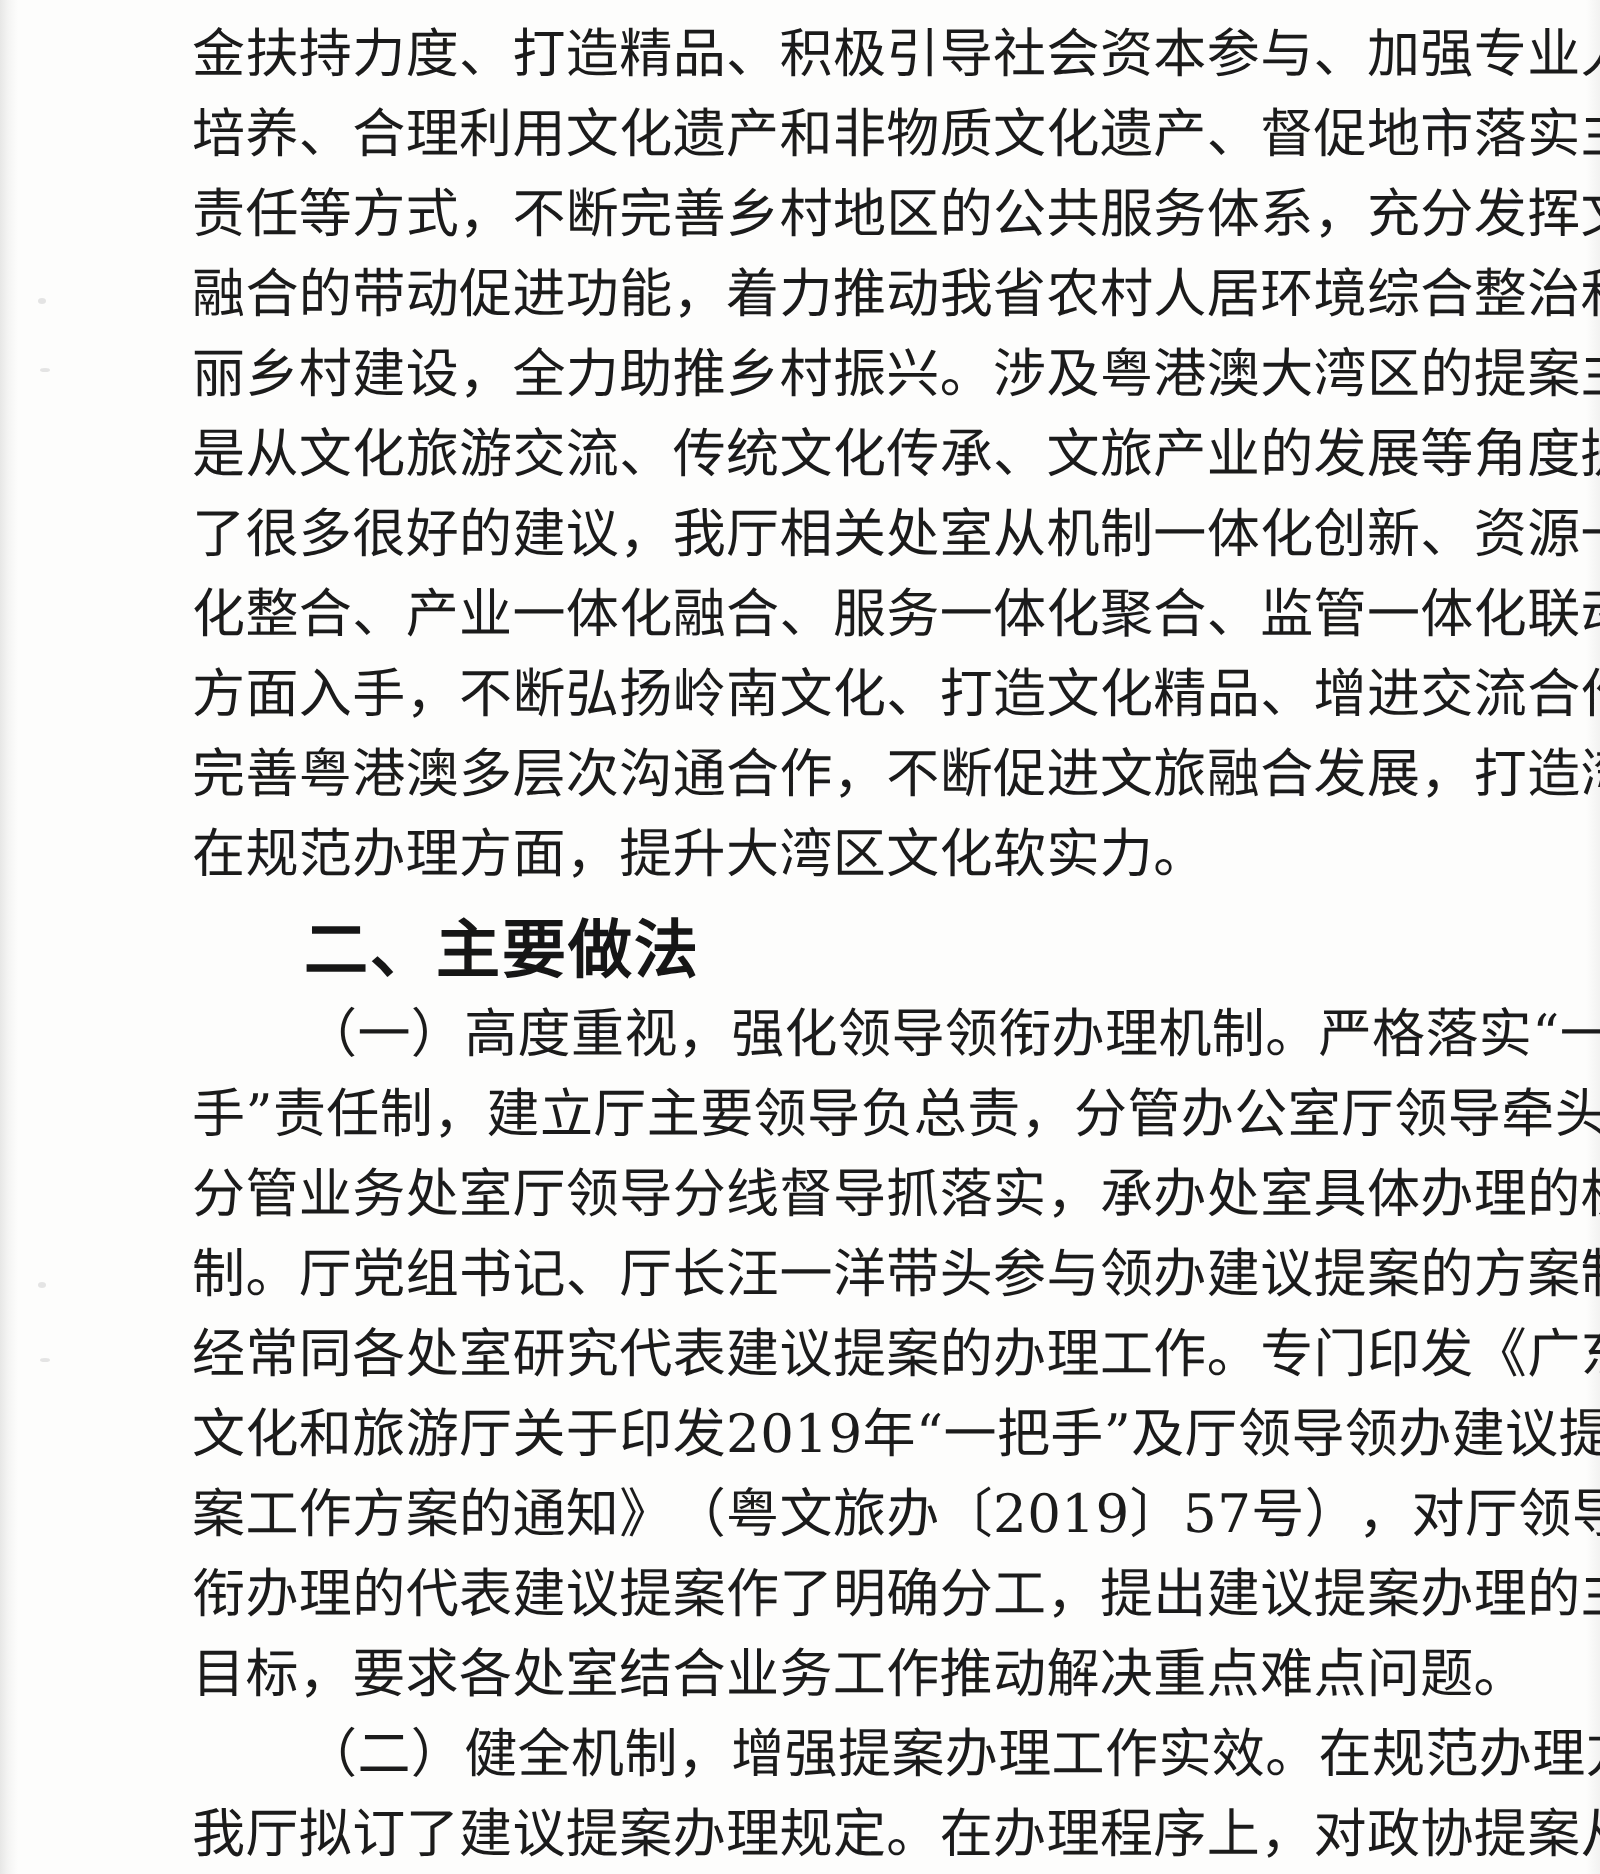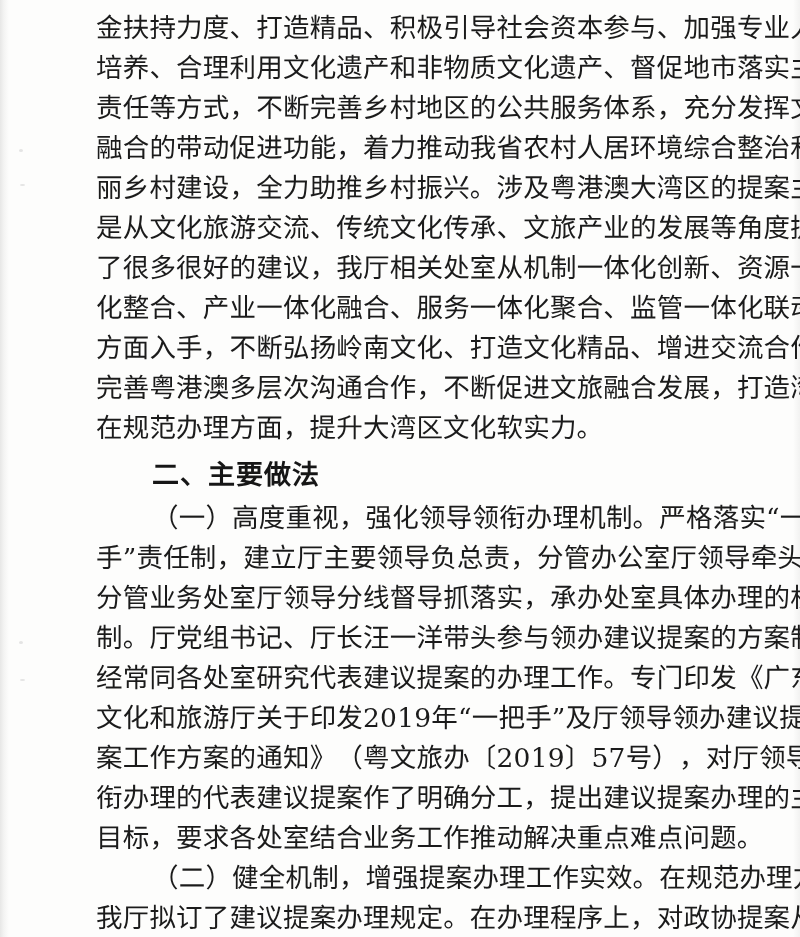--- a/index.html
+++ b/index.html
@@ -80,21 +80,21 @@
     text-indent: 0;
     padding-left: 56px;
     width: 560px;
   }
 
   .ln.heading {
     padding-left: 56px;
     width: 560px;
     font-family: "DejaVu Sans", "Liberation Sans", sans-serif;
     font-weight: bold;
-    font-size: 27px;
+    font-size: 32px;
     letter-spacing: 1px;
     color: #161616;
   }
 </style>
 </head>
 <body>
 
 <div class="page">
 
   <div class="scan-edge-left"></div>

